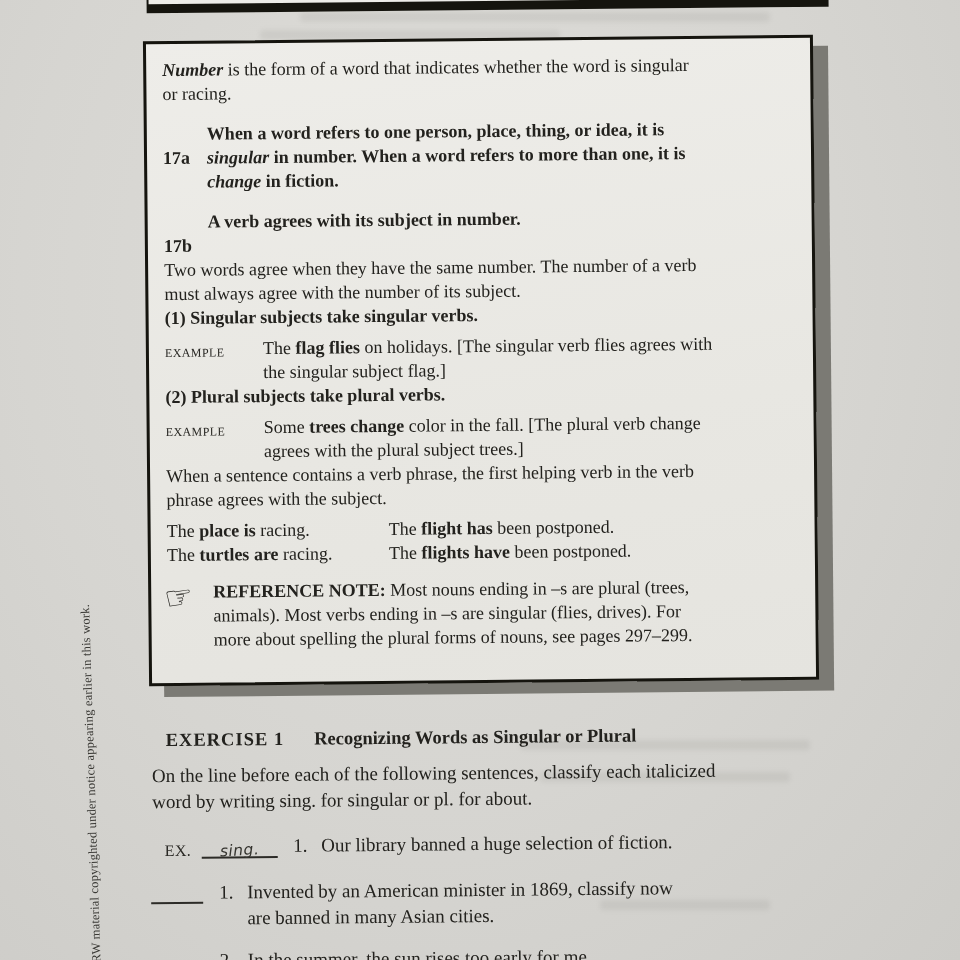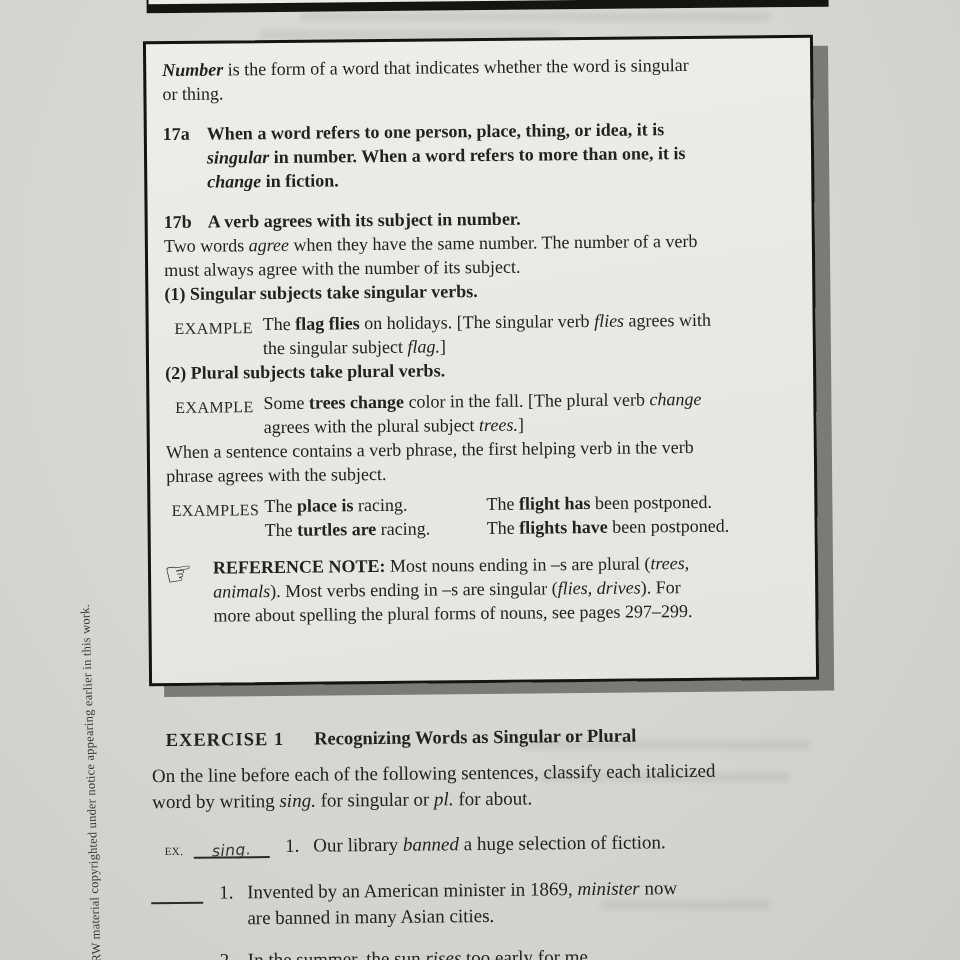--- a/index.html
+++ b/index.html
@@ -32,31 +32,31 @@
     box-shadow:15px 11px 0 0 #7b7a74;
     padding:14px 14px 16px 16px;
     font-size:18px;line-height:24px;
   }
   .rulebox p{margin:0;}
   .para{margin:0;}
   .mt{margin-top:15px;}
   .mt-lg{margin-top:19px;}
 
   .seg-b{font-weight:700;}
-  .seg-i{font-style:italic;}
+  .seg-i{}
   .seg-bi{font-weight:700;font-style:italic;}
 
   .rule{display:flex;margin-top:16px;}
-  .rule-num{flex:0 0 44px;font-weight:700;}
+  .rule-num{flex:0 0 44px;font-weight:700;margin-top:24px;}
   .rule-text{font-weight:700;flex:1;}
 
   .subhead{font-weight:700;margin-top:15px;}
 
   .exrow{display:flex;margin-top:7px;}
-  .exlabel{flex:0 0 98px;font-size:16px;letter-spacing:.4px;padding-top:4px;color:#2a2925;text-align:center;}
+  .exlabel{flex:0 0 98px;font-size:12px;letter-spacing:.4px;padding-top:4px;color:#2a2925;}
   .extext{flex:1;}
   .excols{flex:1;display:flex;}
   .excol{display:flex;flex-direction:column;}
   .excol-left{flex:0 0 222px;}
   .excol-right{flex:1;}
 
   .refnote{display:flex;margin-top:13px;}
   .hand{
     flex:0 0 46px;font-family:"DejaVu Sans",sans-serif;
     font-size:32px;line-height:26px;padding-top:3px;color:#23221e;
@@ -67,21 +67,21 @@
   
   .exercise{
     position:absolute;left:146px;top:724px;width:678px;
     font-size:19px;line-height:26px;
   }
   .exhead{display:flex;gap:30px;font-weight:700;font-size:18.5px;padding-left:16px;}
   .exhead .exnum{letter-spacing:1px;}
   .directions{margin-top:10px;padding-left:2px;}
 
   .exline{display:flex;margin-top:12px;padding-left:14px;}
-  .small-label{font-size:11px;letter-spacing:.4px;padding-top:4px;padding-right:10px;color:#2a2925;}
+  .small-label{font-size:16px;letter-spacing:.4px;padding-top:4px;padding-right:10px;color:#2a2925;}
   .answer-line{
     flex:0 0 76px;height:23px;border-bottom:2px solid #2c2b27;
     text-align:center;margin-right:16px;
   }
   .hand-written{
     display:inline-block;font-family:"DejaVu Sans",sans-serif;font-style:italic;
     font-size:15.5px;color:#35342f;transform:rotate(-3deg) translateY(3px);
     letter-spacing:.5px;
   }
   .item-num{flex:0 0 28px;}
@@ -124,21 +124,21 @@
   <div class="smudge" style="left:520px;top:740px;width:290px"></div>
   <div class="smudge" style="left:540px;top:772px;width:250px"></div>
   <div class="smudge" style="left:600px;top:900px;width:170px"></div>
 
   <div class="tilt">
 
     <div class="prevbox"></div>
 
     <div class="rulebox">
 
-      <p class="para"><span class="seg-bi">Number</span><span> is the form of a word that indicates whether the word is singular</span><br><span>or thing.</span></p>
+      <p class="para"><span class="seg-bi">Number</span><span> is the form of a word that indicates whether the word is singular</span><br><span>or racing.</span></p>
 
       <div class="rule">
         <span class="rule-num">17a</span>
         <span class="rule-text"><span class="seg-b">When a word refers to one person, place, thing, or idea, it is</span><br><span class="seg-bi">singular</span><span class="seg-b"> in number. When a word refers to more than one, it is</span><br><span class="seg-bi">change</span><span class="seg-b"> in fiction.</span></span>
       </div>
 
       <div class="rule mt-lg">
         <span class="rule-num">17b</span>
         <span class="rule-text"><span class="seg-b">A verb agrees with its subject in number.</span></span>
       </div>
@@ -155,21 +155,20 @@
       <p class="subhead mt"><span class="seg-b">(2) Plural subjects take plural verbs.</span></p>
 
       <div class="exrow">
         <span class="exlabel">EXAMPLE</span>
         <span class="extext"><span>Some </span><span class="seg-b">trees change</span><span> color in the fall. [The plural verb </span><span class="seg-i">change</span><br><span>agrees with the plural subject </span><span class="seg-i">trees.</span><span>]</span></span>
       </div>
 
       <p class="para mt"><span>When a sentence contains a verb phrase, the first helping verb in the verb</span><br><span>phrase agrees with the subject.</span></p>
 
       <div class="exrow">
-        <span class="exlabel">EXAMPLES</span>
         <div class="excols">
           <div class="excol excol-left">
             <span><span>The </span><span class="seg-b">place is</span><span> racing.</span></span>
             <span><span>The </span><span class="seg-b">turtles are</span><span> racing.</span></span>
           </div>
           <div class="excol excol-right">
             <span><span>The </span><span class="seg-b">flight has</span><span> been postponed.</span></span>
             <span><span>The </span><span class="seg-b">flights have</span><span> been postponed.</span></span>
           </div>
         </div>
@@ -194,21 +193,21 @@
       <div class="exline">
         <span class="small-label">EX.</span>
         <span class="answer-line"><span class="hand-written">sing.</span></span>
         <span class="item-num">1.</span>
         <span class="item-text"><span>Our library </span><span class="seg-i">banned</span><span> a huge selection of fiction.</span></span>
       </div>
 
       <div class="item-row">
         <span class="blank-line"></span>
         <span class="item-num">1.</span>
-        <span class="item-text"><span>Invented by an American minister in 1869, </span><span class="seg-i">minister</span><span> now</span><br><span>are banned in many Asian cities.</span></span>
+        <span class="item-text"><span>Invented by an American minister in 1869, </span><span class="seg-i">classify</span><span> now</span><br><span>are banned in many Asian cities.</span></span>
       </div>
 
       <div class="item-row">
         <span class="blank-line"></span>
         <span class="item-num">2.</span>
         <span class="item-text"><span>In the summer, the sun </span><span class="seg-i">rises</span><span> too early for me.</span></span>
       </div>
 
     </div>
 

